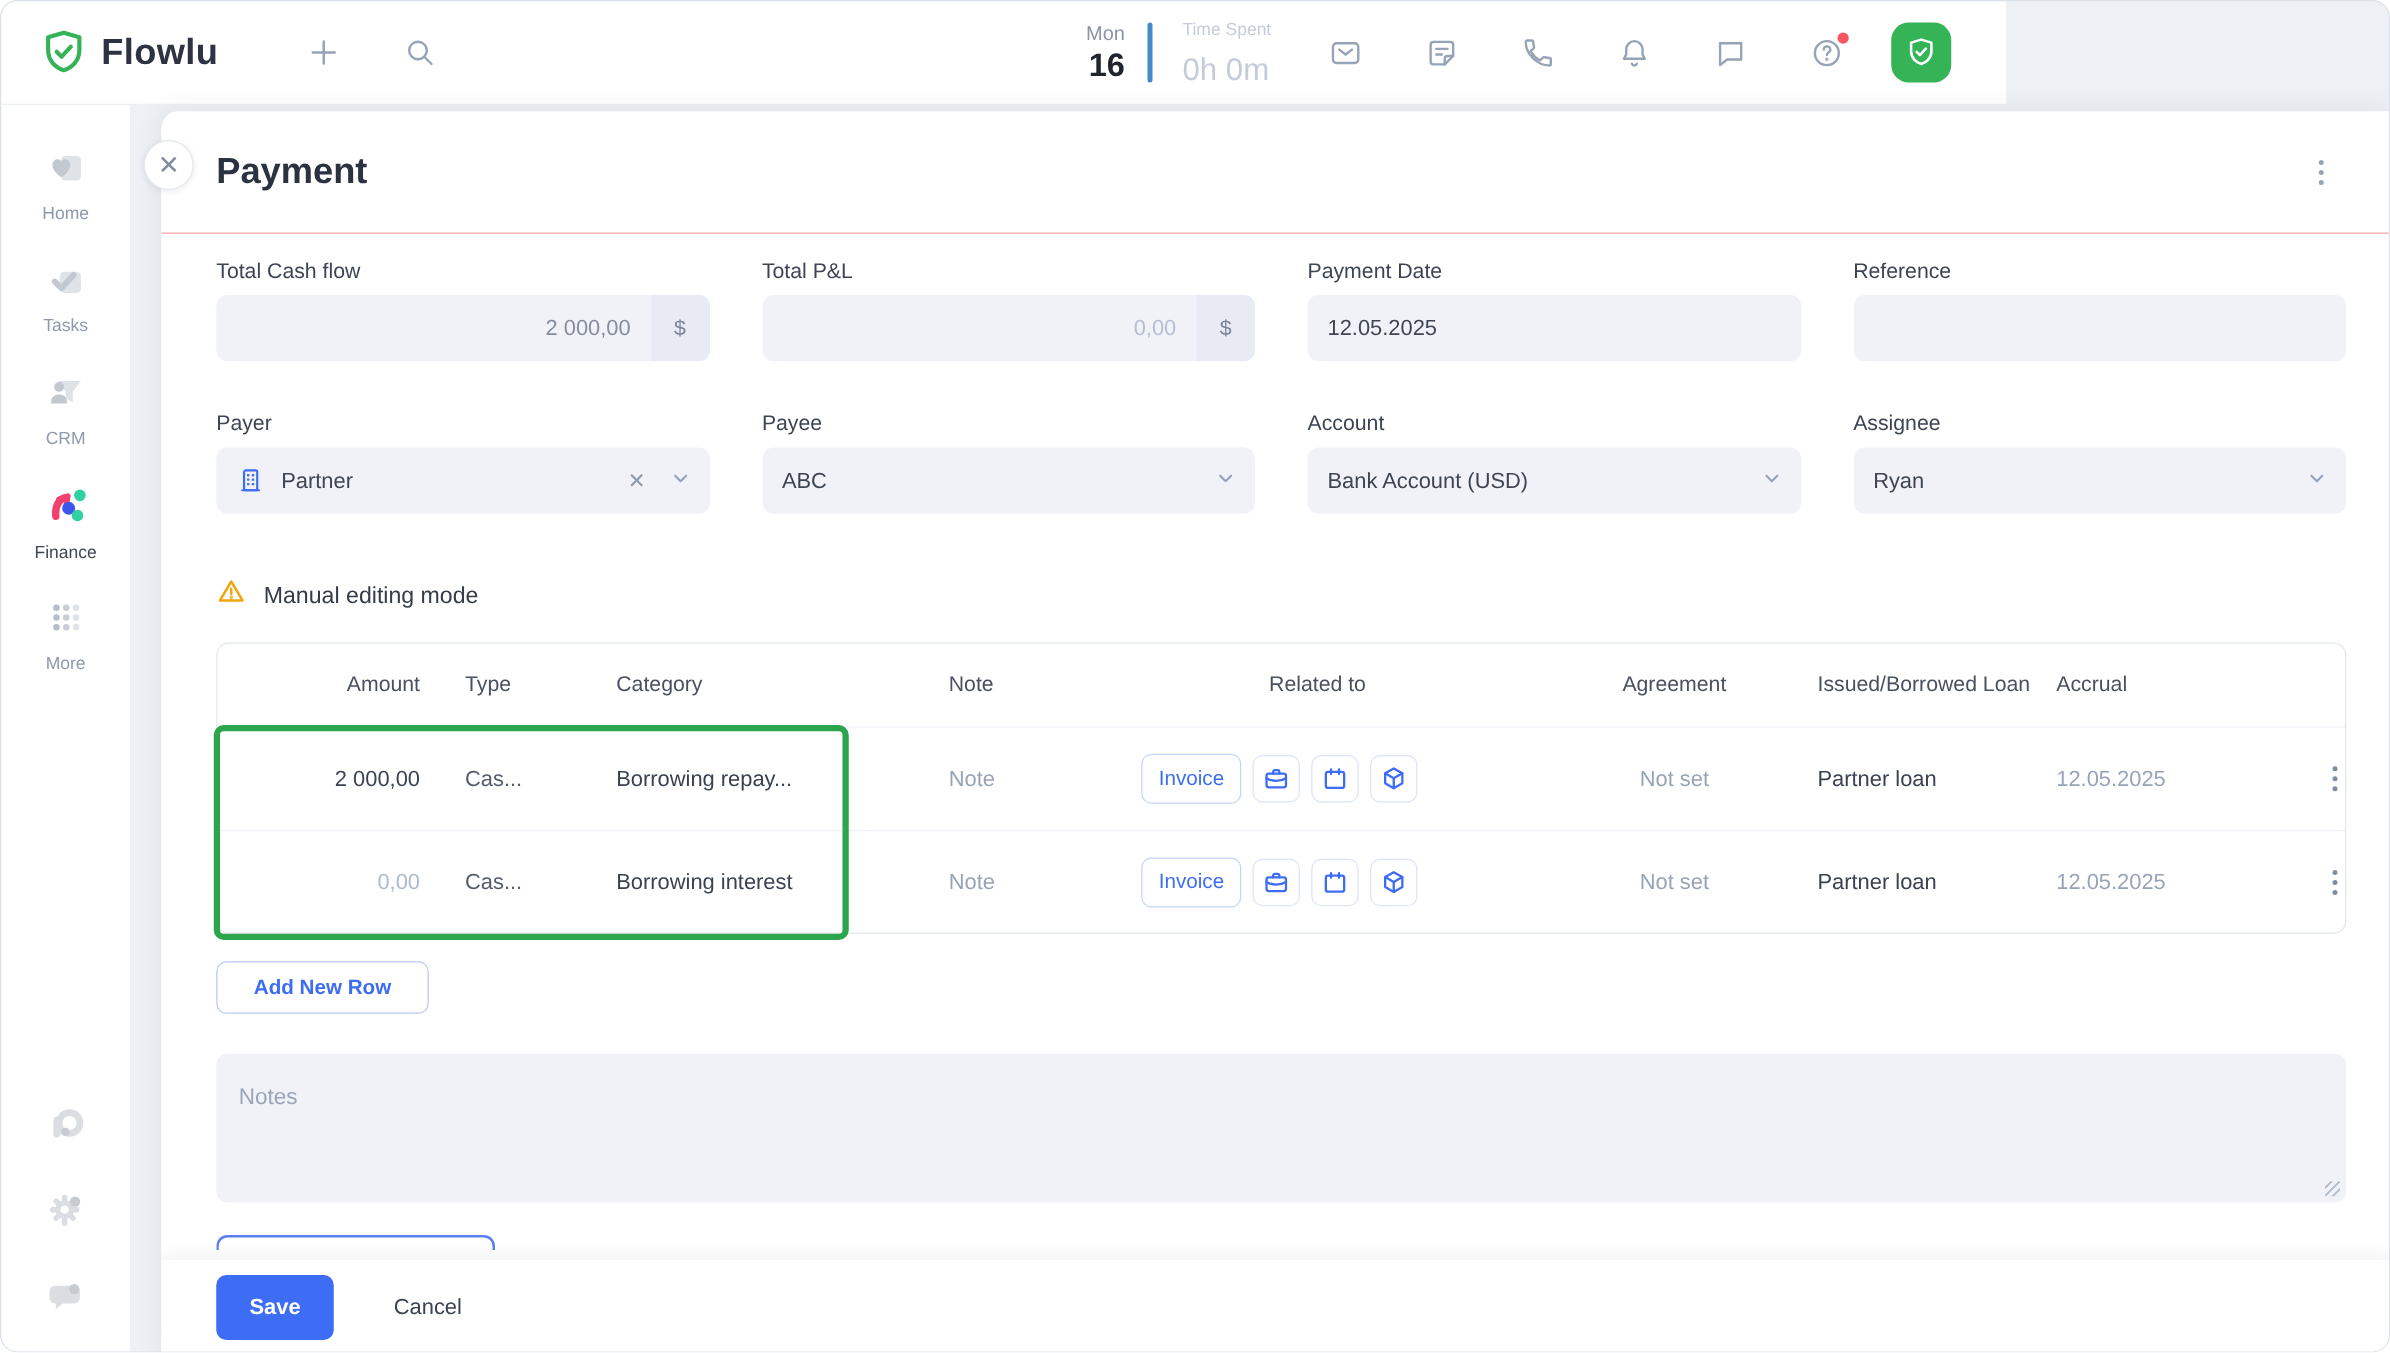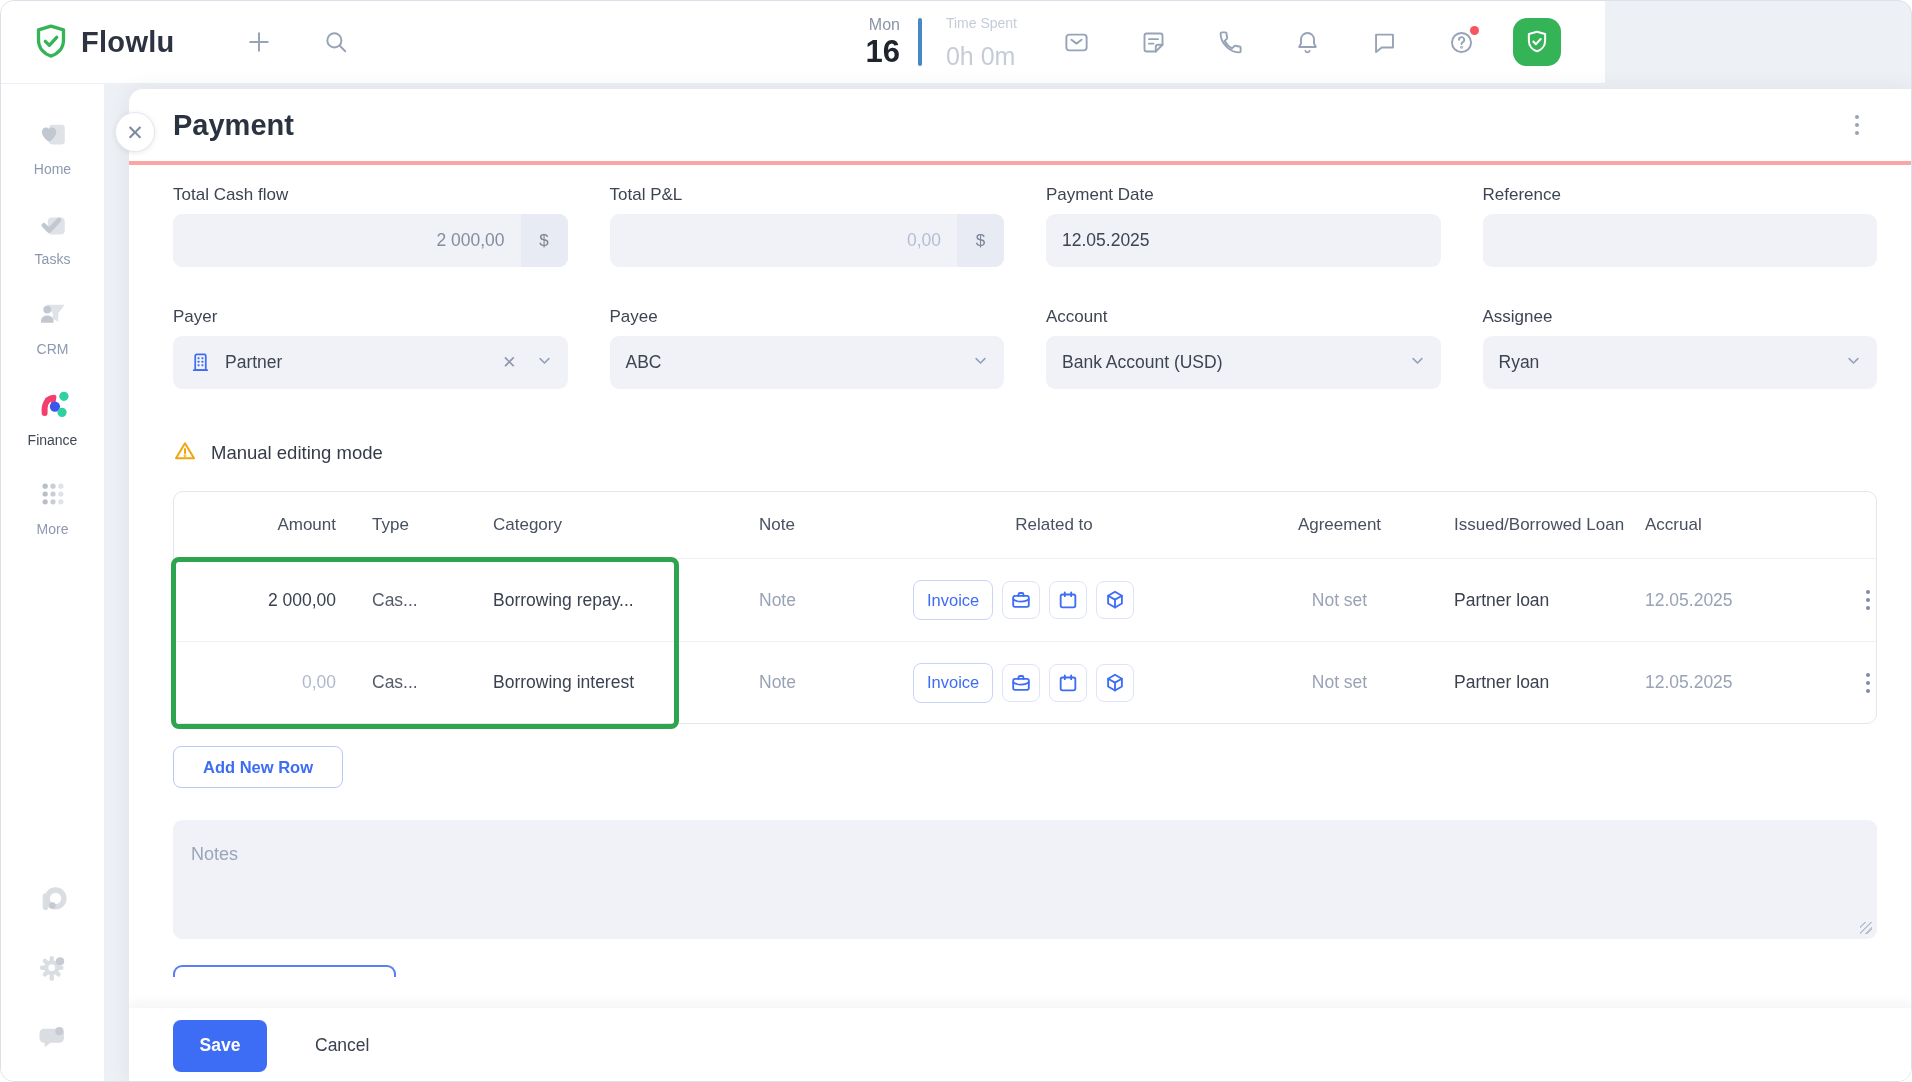--- a/index.html
+++ b/index.html
@@ -9,21 +9,21 @@
   
   .topbar{position:absolute;top:0;left:0;width:1604px;height:83px;background:#fff;border-bottom:1px solid #eceff4;display:flex;align-items:center;padding:0 44px 0 30px;}
   .brand{display:flex;align-items:center;gap:10px;}
   .brand-name{font-size:29px;font-weight:600;color:#2d3340;letter-spacing:.3px;}
   .tb-icon{color:#97a3b6;display:flex;align-items:center;justify-content:center;cursor:pointer;}
   .tb-plus{margin-left:70px;}
   .tb-search{margin-left:50px;}
   .tb-right{margin-left:auto;display:flex;align-items:center;}
   .date-block{text-align:right;line-height:1;}
   .date-dow{font-size:16px;color:#8a94a5;margin-bottom:3px;}
-  .date-num{font-size:31px;font-weight:600;color:#20252d;}
+  .date-num{font-size:26px;font-weight:600;color:#20252d;}
   .blue-bar{width:4px;height:48px;background:#4789c8;border-radius:2px;margin:0 24px 0 18px;}
   .time-block{line-height:1;margin-right:46px;}
   .ts-label{font-size:14px;color:#c5ccd8;margin-bottom:14px;}
   .ts-value{font-size:25px;color:#c5ccd8;}
   .tb-iconbtn{margin-left:50px;position:relative;}
   .tb-iconbtn:first-of-type{margin-left:0;}
   .red-dot{position:absolute;top:-3px;right:-4px;width:9px;height:9px;border-radius:50%;background:#f5565f;}
   .avatar-btn{margin-left:38px;width:48px;height:48px;border-radius:14px;background:#34b357;display:flex;align-items:center;justify-content:center;cursor:pointer;}
 
   
@@ -31,21 +31,21 @@
   .side-item{width:92px;height:90px;display:flex;flex-direction:column;align-items:center;justify-content:center;cursor:pointer;}
   .side-label{font-size:14px;color:#8d99ae;margin-top:6px;}
   .side-item.active .side-label{color:#3f4754;}
   .side-bottom{margin-top:auto;display:flex;flex-direction:column;align-items:center;gap:32px;padding-bottom:28px;}
   .side-bottom .tb-icon{cursor:pointer;}
 
   
   .content{position:absolute;top:83px;left:104px;width:1808px;height:999px;background:#edf0f5;}
   .panel{position:absolute;top:5px;left:24px;width:1784px;height:994px;background:#fff;border-radius:14px 0 0 0;box-shadow:0 0 22px rgba(40,50,70,.08);display:flex;flex-direction:column;overflow:hidden;}
   .close-fab{position:absolute;top:28px;left:10px;width:40px;height:40px;border-radius:50%;background:#fff;border:1px solid #e4e9f0;box-shadow:0 1px 5px rgba(40,50,70,.10);color:#7f8ba1;font-size:21px;line-height:1;display:flex;align-items:center;justify-content:center;cursor:pointer;z-index:5;}
-  .panel-header{height:76px;flex:none;border-bottom:4px solid #fca5a5;display:flex;align-items:center;padding:0 48px 0 44px;}
+  .panel-header{height:98px;flex:none;border-bottom:1px solid #fca5a5;display:flex;align-items:center;padding:0 48px 0 44px;}
   .panel-title{font-size:29px;font-weight:600;color:#2b3340;}
   .kebab{margin-left:auto;display:flex;flex-direction:column;gap:4px;align-items:center;cursor:pointer;padding:6px;}
   .kebab i{width:4px;height:4px;border-radius:50%;background:#99a3b4;display:block;}
   .panel-body{flex:1;padding:0 36px 0 44px;overflow:hidden;position:relative;}
 
   .form-grid{display:grid;grid-template-columns:repeat(4,1fr);column-gap:42px;}
   .fg1{margin-top:20px;}
   .fg2{margin-top:40px;}
   .field-label{font-size:17px;color:#3d4552;margin-bottom:9px;font-weight:500;}
   .input{height:53px;background:#f0f2f8;border:none;border-radius:9px;display:flex;align-items:center;overflow:hidden;}

